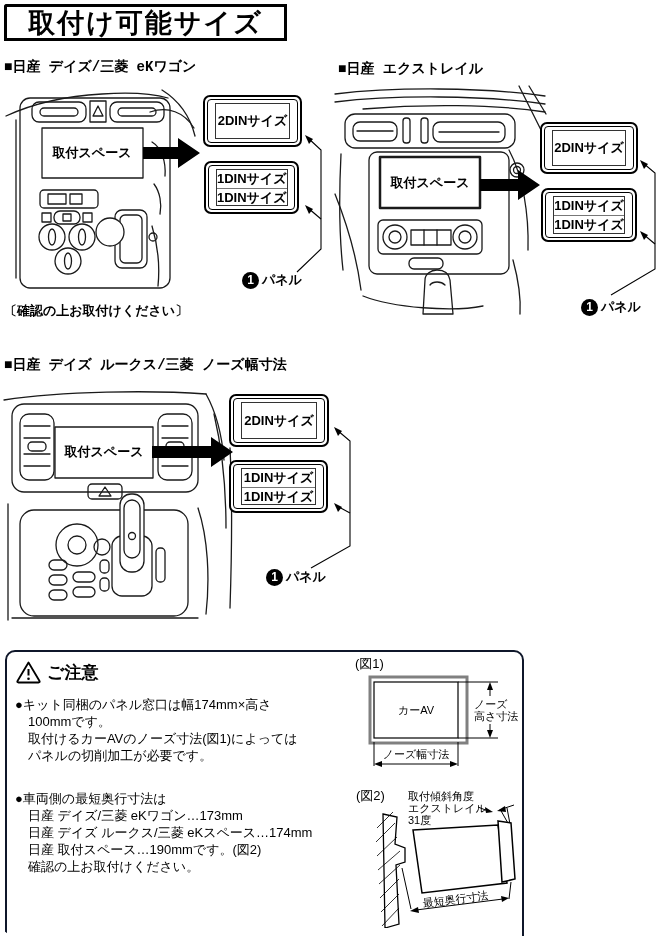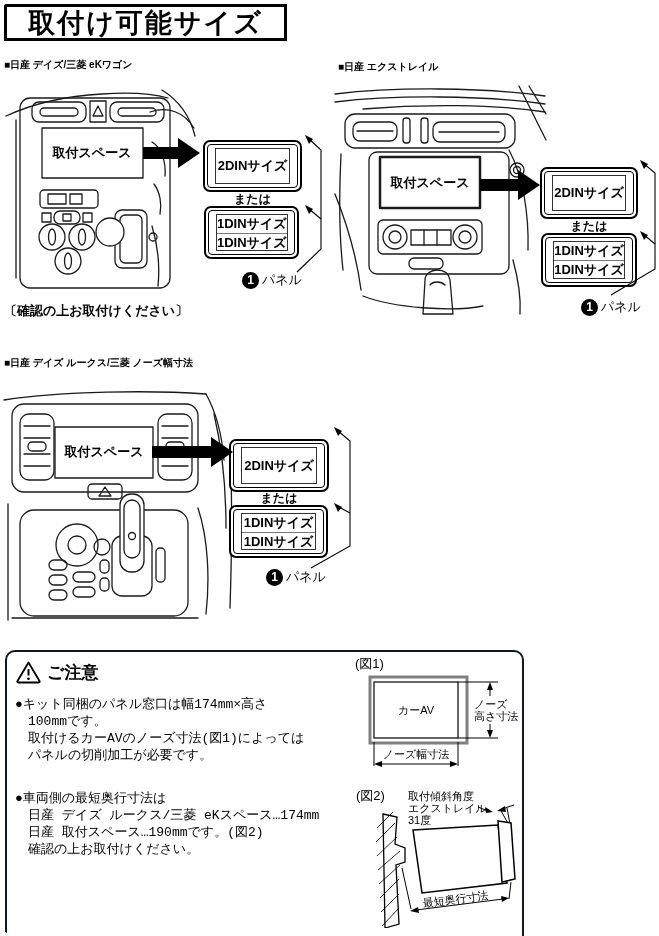--- a/index.html
+++ b/index.html
@@ -3,54 +3,54 @@
 <meta charset="utf-8">
 <style>
   html,body{margin:0;padding:0;background:#fff;}
   .page{position:relative;width:659px;height:936px;background:#ffffff;
         font-family:"Liberation Sans",sans-serif;color:#000;overflow:hidden;border-radius:16px;}
   .abs{position:absolute;}
   
   .title-box{left:4px;top:4px;width:283px;height:37px;border:3px solid #000;
              display:flex;align-items:center;justify-content:center;
              font-size:27px;font-weight:bold;letter-spacing:2px;box-sizing:border-box;}
-  .sec-head{font-size:10px;font-weight:bold;white-space:nowrap;}
+  .sec-head{font-size:14px;font-weight:bold;white-space:nowrap;font-family:Liberation Mono, monospace;}
   .caption{font-size:13px;font-weight:bold;white-space:nowrap;}
   
-  .din-box{border:2px solid #000;border-radius:7px;padding:2px;box-sizing:border-box;background:#fff;margin-top:45px;}
+  .din-box{border:2px solid #000;border-radius:7px;padding:2px;box-sizing:border-box;background:#fff;}
   .din-mid{border:1px solid #000;border-radius:4px;height:100%;box-sizing:border-box;
            padding:3px 7px;display:flex;}
   .din-frame{border:1px solid #333;flex:1;display:flex;flex-direction:column;box-sizing:border-box;}
   .din-cell{flex:1;display:flex;align-items:center;justify-content:center;
             font-size:13px;font-weight:bold;white-space:nowrap;}
   .din-cell + .din-cell{border-top:1px solid #777;}
   .or-label{font-size:12px;font-weight:bold;text-align:center;white-space:nowrap;margin-top:43px;}
   .panel-callout{display:flex;align-items:center;gap:3px;}
   .badge{width:17px;height:17px;border-radius:50%;background:#000;color:#fff;
          font-size:12px;font-weight:bold;display:flex;align-items:center;justify-content:center;}
-  .panel-text{font-size:13px;font-weight:normal;white-space:nowrap;}
+  .panel-text{font-size:13px;font-weight:bold;white-space:nowrap;}
   
   .g1-2din{left:203px;top:95px;width:99px;height:52px;}
   .g1-or{left:203px;top:148px;width:99px;}
   .g1-1din{left:204px;top:161px;width:95px;height:53px;}
   .g1-panel{left:242px;top:271px;}
   .g2-2din{left:540px;top:122px;width:98px;height:52px;}
   .g2-or{left:540px;top:175px;width:98px;}
   .g2-1din{left:541px;top:188px;width:96px;height:54px;}
   .g2-panel{left:581px;top:298px;}
   .g3-2din{left:229px;top:394px;width:100px;height:53px;}
   .g3-or{left:229px;top:447px;width:100px;}
   .g3-1din{left:229px;top:460px;width:99px;height:53px;}
   .g3-panel{left:266px;top:568px;}
   
   .caution-box{left:5px;top:650px;width:519px;height:333px;border:2px solid #0f172a;
                border-radius:10px;box-sizing:border-box;}
   .warn-head{left:8px;top:8px;display:flex;align-items:center;gap:5px;}
   .warn-title{font-size:17px;font-weight:bold;}
-  .bullet{font-size:13px;line-height:17px;white-space:nowrap;font-family:Liberation Mono, monospace;}
+  .bullet{font-size:13px;line-height:17px;white-space:nowrap;}
   .bullet .cont{padding-left:13px;}
   .b1{left:8px;top:44px;}
   .b2{left:8px;top:138px;}
   .overlay{left:0;top:0;pointer-events:none;}
   svg text{fill:#000;font-family:"Liberation Sans",sans-serif;}
 </style>
 </head>
 <body>
 
 <div class="page">
@@ -273,20 +273,21 @@
       <span class="warn-title">ご注意</span>
     </div>
     <div class="abs bullet b1">
       <div>●キット同梱のパネル窓口は幅174mm×高さ</div>
       <div class="cont">100mmです。</div>
       <div class="cont">取付けるカーAVのノーズ寸法(図1)によっては</div>
       <div class="cont">パネルの切削加工が必要です。</div>
     </div>
     <div class="abs bullet b2">
       <div>●車両側の最短奥行寸法は</div>
+      <div class="cont">日産 デイズ/三菱 eKワゴン…173mm</div>
       <div class="cont">日産 デイズ ルークス/三菱 eKスペース…174mm</div>
       <div class="cont">日産 取付スペース…190mmです。(図2)</div>
       <div class="cont">確認の上お取付けください。</div>
     </div>
   </div>
 
   <svg class="abs" style="left:352px;top:652px" width="172" height="126" viewBox="0 0 172 126">
     <text x="3" y="16" font-size="13">(図1)</text>
     <rect x="18" y="25" width="97" height="66" fill="none" stroke="#808080" stroke-width="3"></rect>
     <rect x="22" y="30" width="84" height="56" fill="#fff" stroke="#000" stroke-width="1.2"></rect>

